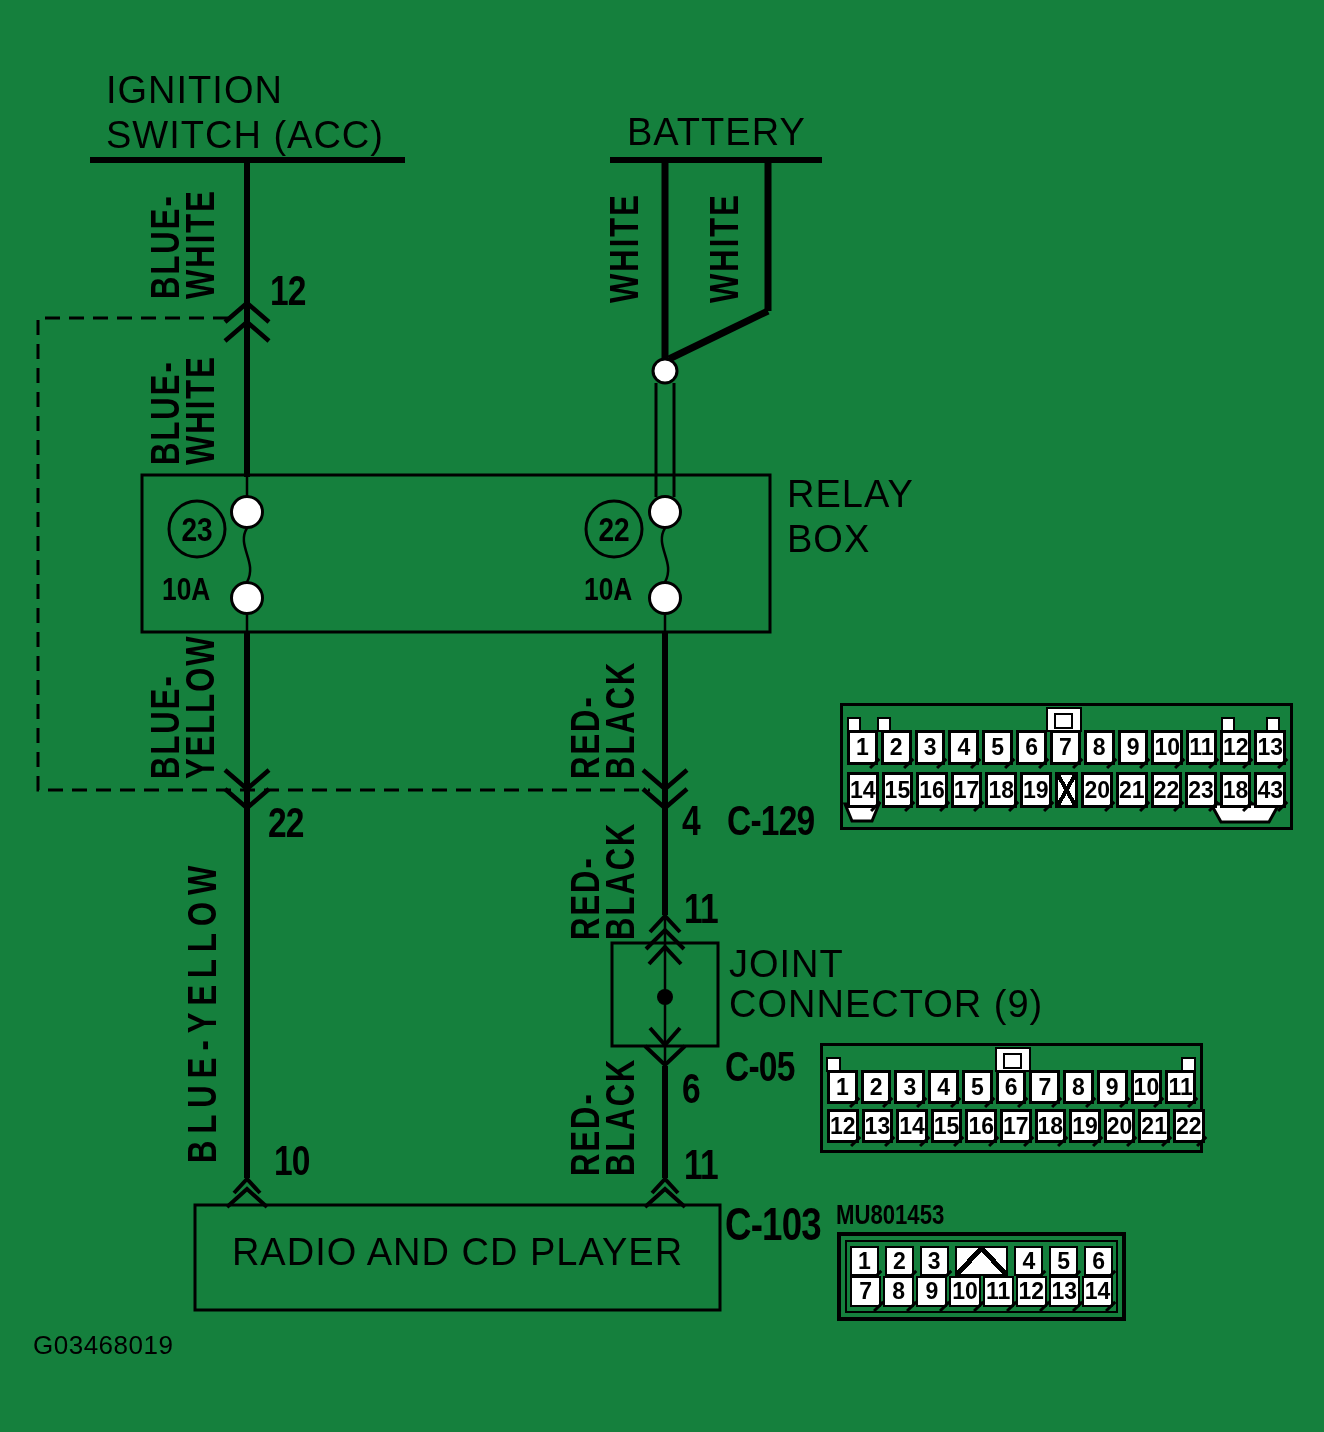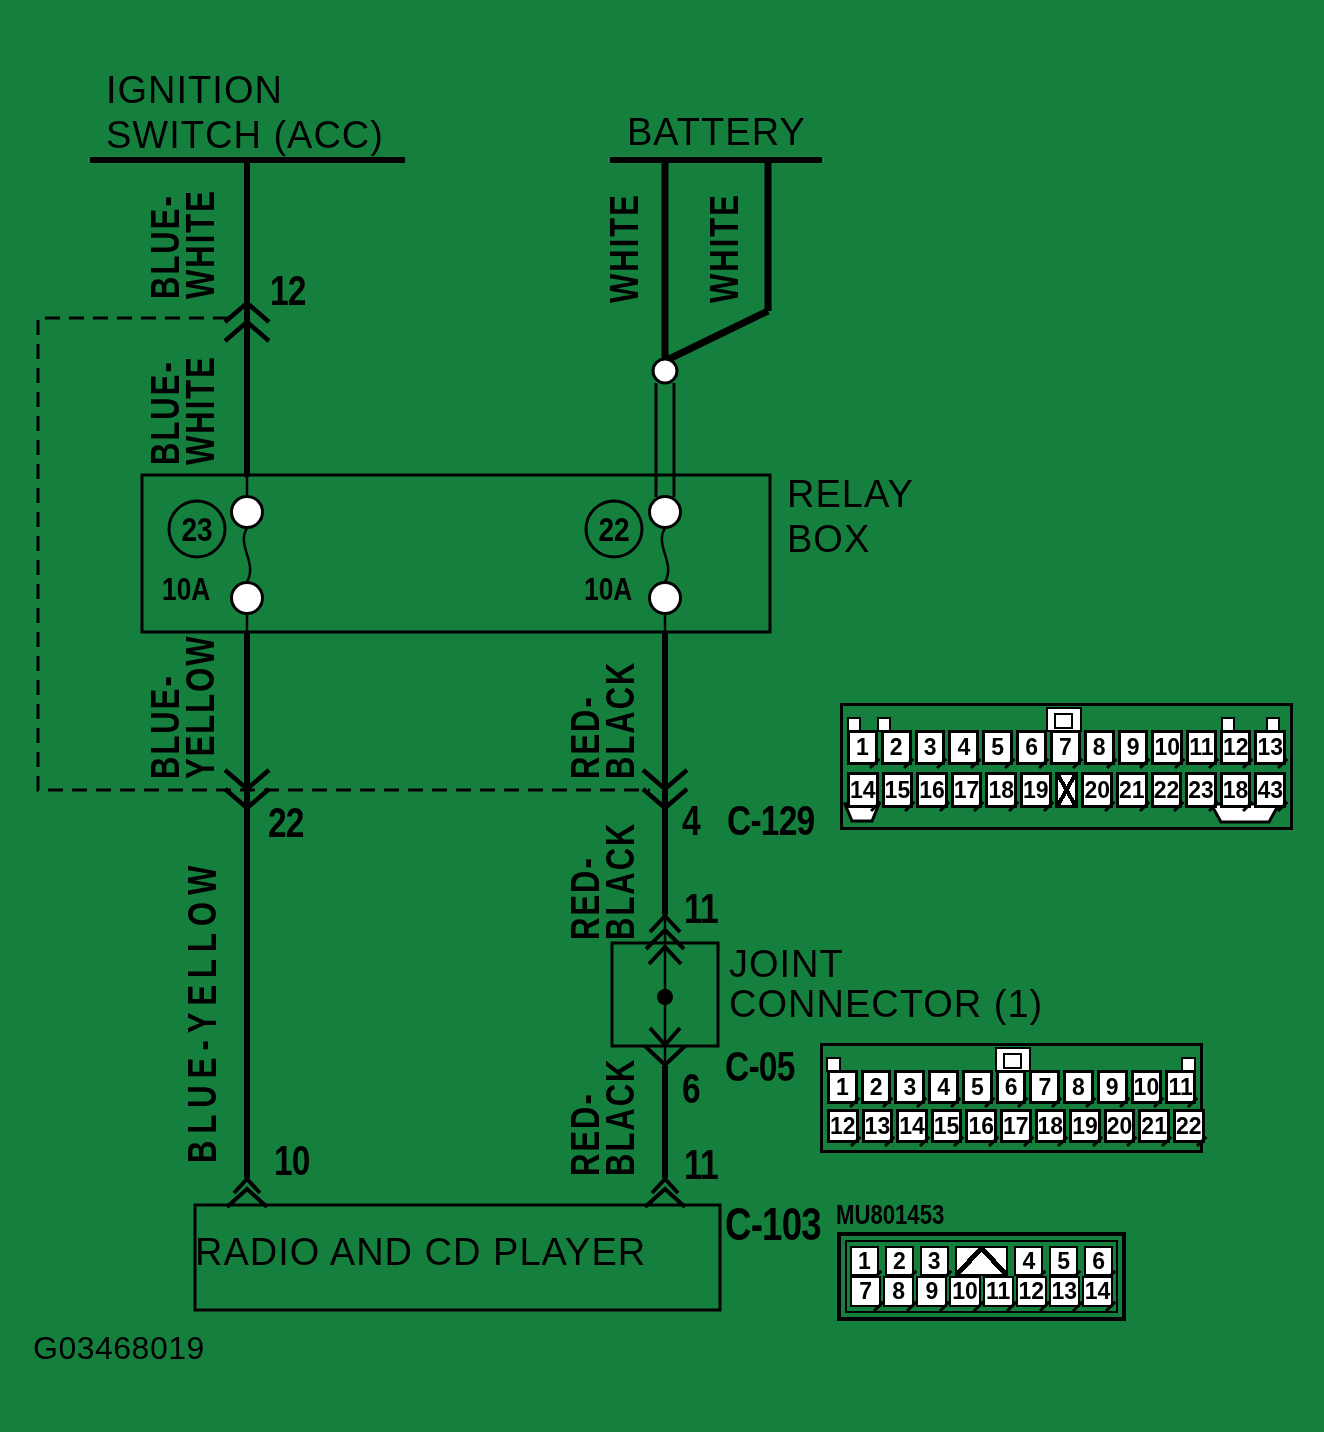--- a/index.html
+++ b/index.html
@@ -1,25 +1,25 @@
 <!DOCTYPE html>
 <html><head>
 <meta charset="utf-8">
 <style>
   html,body{margin:0;padding:0;background:#fff}
   .canvas{position:relative;width:1324px;height:1432px;background:#15803d;color:#000;
           font-family:"Liberation Sans",sans-serif;overflow:hidden}
   .layer{position:absolute;inset:0}
   .abs{position:absolute}
   .heading{font-size:38px;line-height:45px;white-space:pre-line;letter-spacing:1px}
-  .center{text-align:left}
+  .center{text-align:center}
   .num{font-size:43px;font-weight:bold;transform:scaleX(.78);transform-origin:0 0;letter-spacing:-1px;white-space:nowrap}
   .num-lg{font-size:47px}
   .bold-sm{font-size:27px;font-weight:bold;transform:scaleX(.82);transform-origin:0 0;white-space:nowrap}
-  .plain-sm{font-size:32px;letter-spacing:.5px}
+  .plain-sm{font-size:26px;letter-spacing:.5px}
   .fuse-num{font-size:33px;font-weight:bold;width:56px;text-align:center;transform:scaleX(.85);transform-origin:center}
   .amp{font-size:31px;font-weight:bold;transform:scaleX(.85);transform-origin:0 0}
   .vanchor{position:absolute;width:0;height:0}
   .vlabel{position:absolute;left:0;top:0;transform-origin:0 0;transform:rotate(-90deg) scaleY(1.32);
           font-weight:bold;font-size:31px;line-height:27px;letter-spacing:2px;white-space:nowrap}
   .vlabel.tall{letter-spacing:7px}
   .connector{position:absolute;border:3.5px solid #000;background:transparent}
   .c103{border-width:4px}
   .c103-inner{position:absolute;inset:4px;border:2.5px solid #000}
   .pin-row{position:absolute;left:4px;right:4px;display:flex;gap:3px}
@@ -130,21 +130,21 @@
       <path d="M1211 804 H1279 L1269 822 H1221 Z" fill="#fff" stroke="#000" stroke-width="3"></path>
     </g>
   </svg>
 
   <div class="abs heading" style="left:106px;top:68px">IGNITION
 SWITCH (ACC)</div>
   <div class="abs heading" style="left:787px;top:472px">RELAY
 BOX</div>
   <div class="abs heading" style="left:627px;top:110px">BATTERY</div>
   <div class="abs heading" style="left:729px;top:944px;line-height:40px">JOINT
-CONNECTOR (1)</div>
+CONNECTOR (9)</div>
   <div class="abs heading center" style="left:195px;top:1230px;width:525px">RADIO AND CD PLAYER</div>
   <div class="abs plain-sm" style="left:33px;top:1330px">G03468019</div>
 
   <div class="abs fuse-num" style="left:169px;top:511px">23</div>
   <div class="abs amp" style="left:162px;top:572px">10A</div>
   <div class="abs fuse-num" style="left:586px;top:511px">22</div>
   <div class="abs amp" style="left:584px;top:572px">10A</div>
 
   <div class="abs num" style="left:270px;top:266px">12</div>
   <div class="abs num" style="left:268px;top:798px">22</div>

